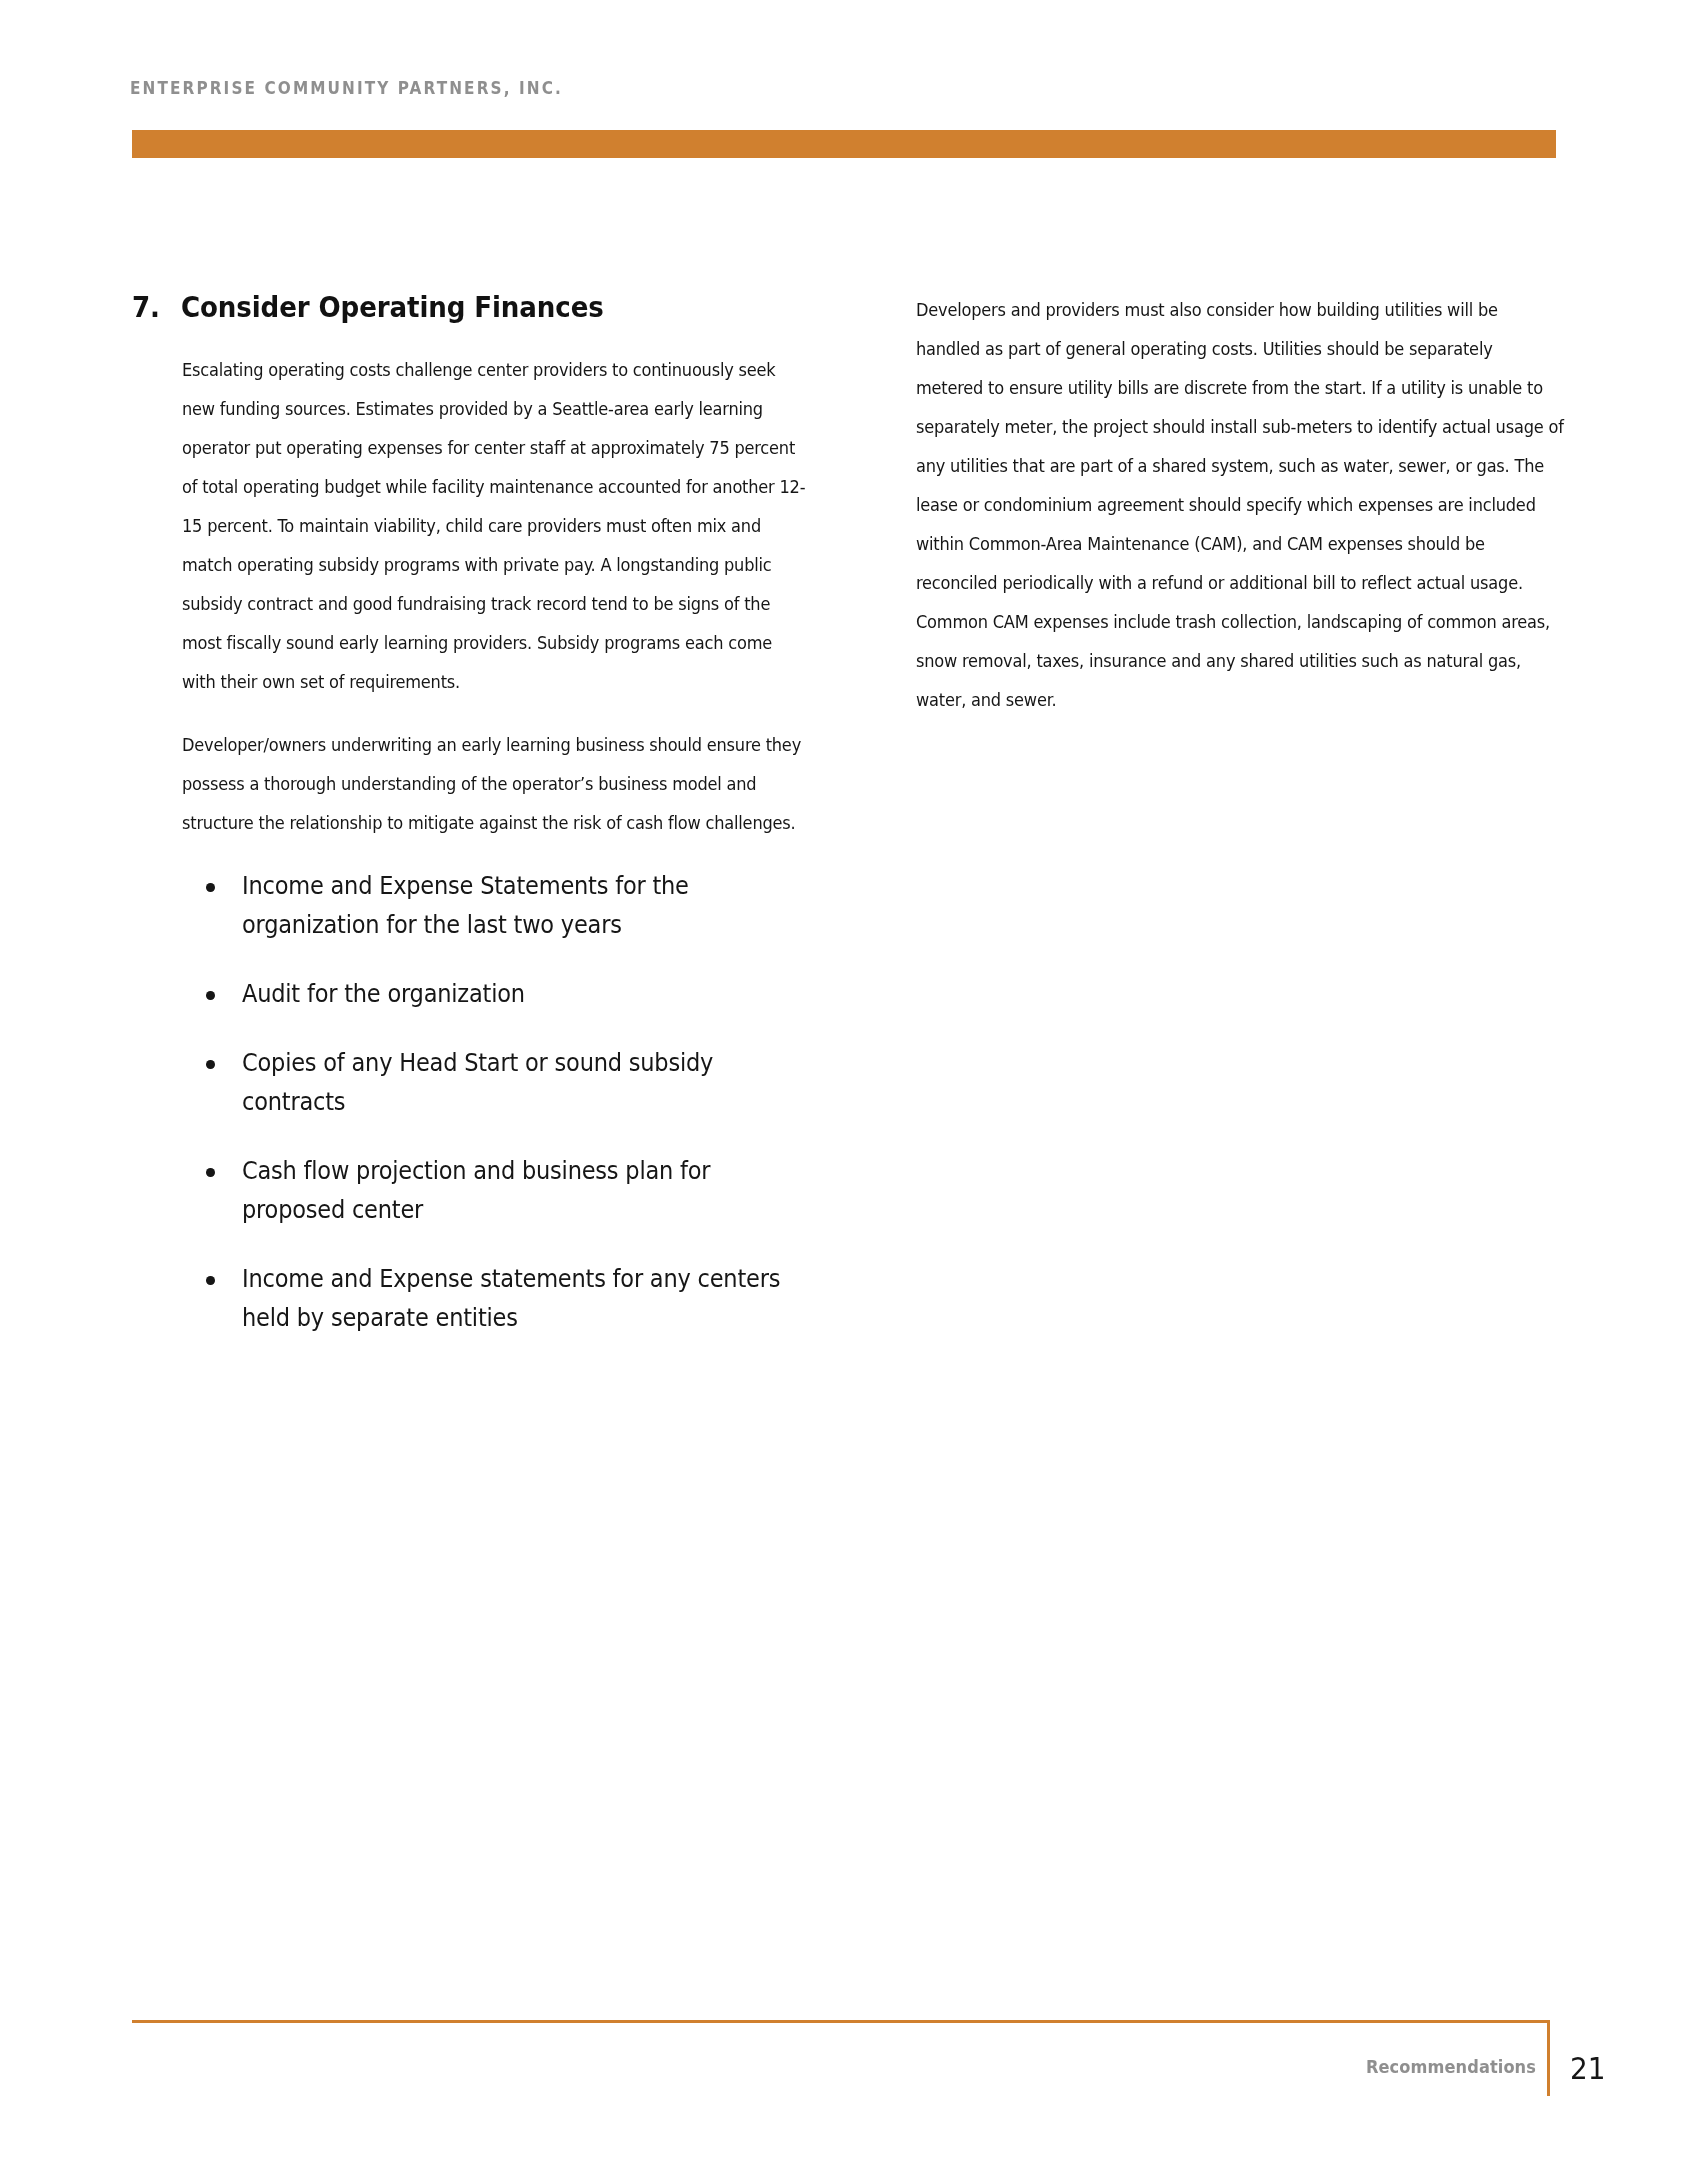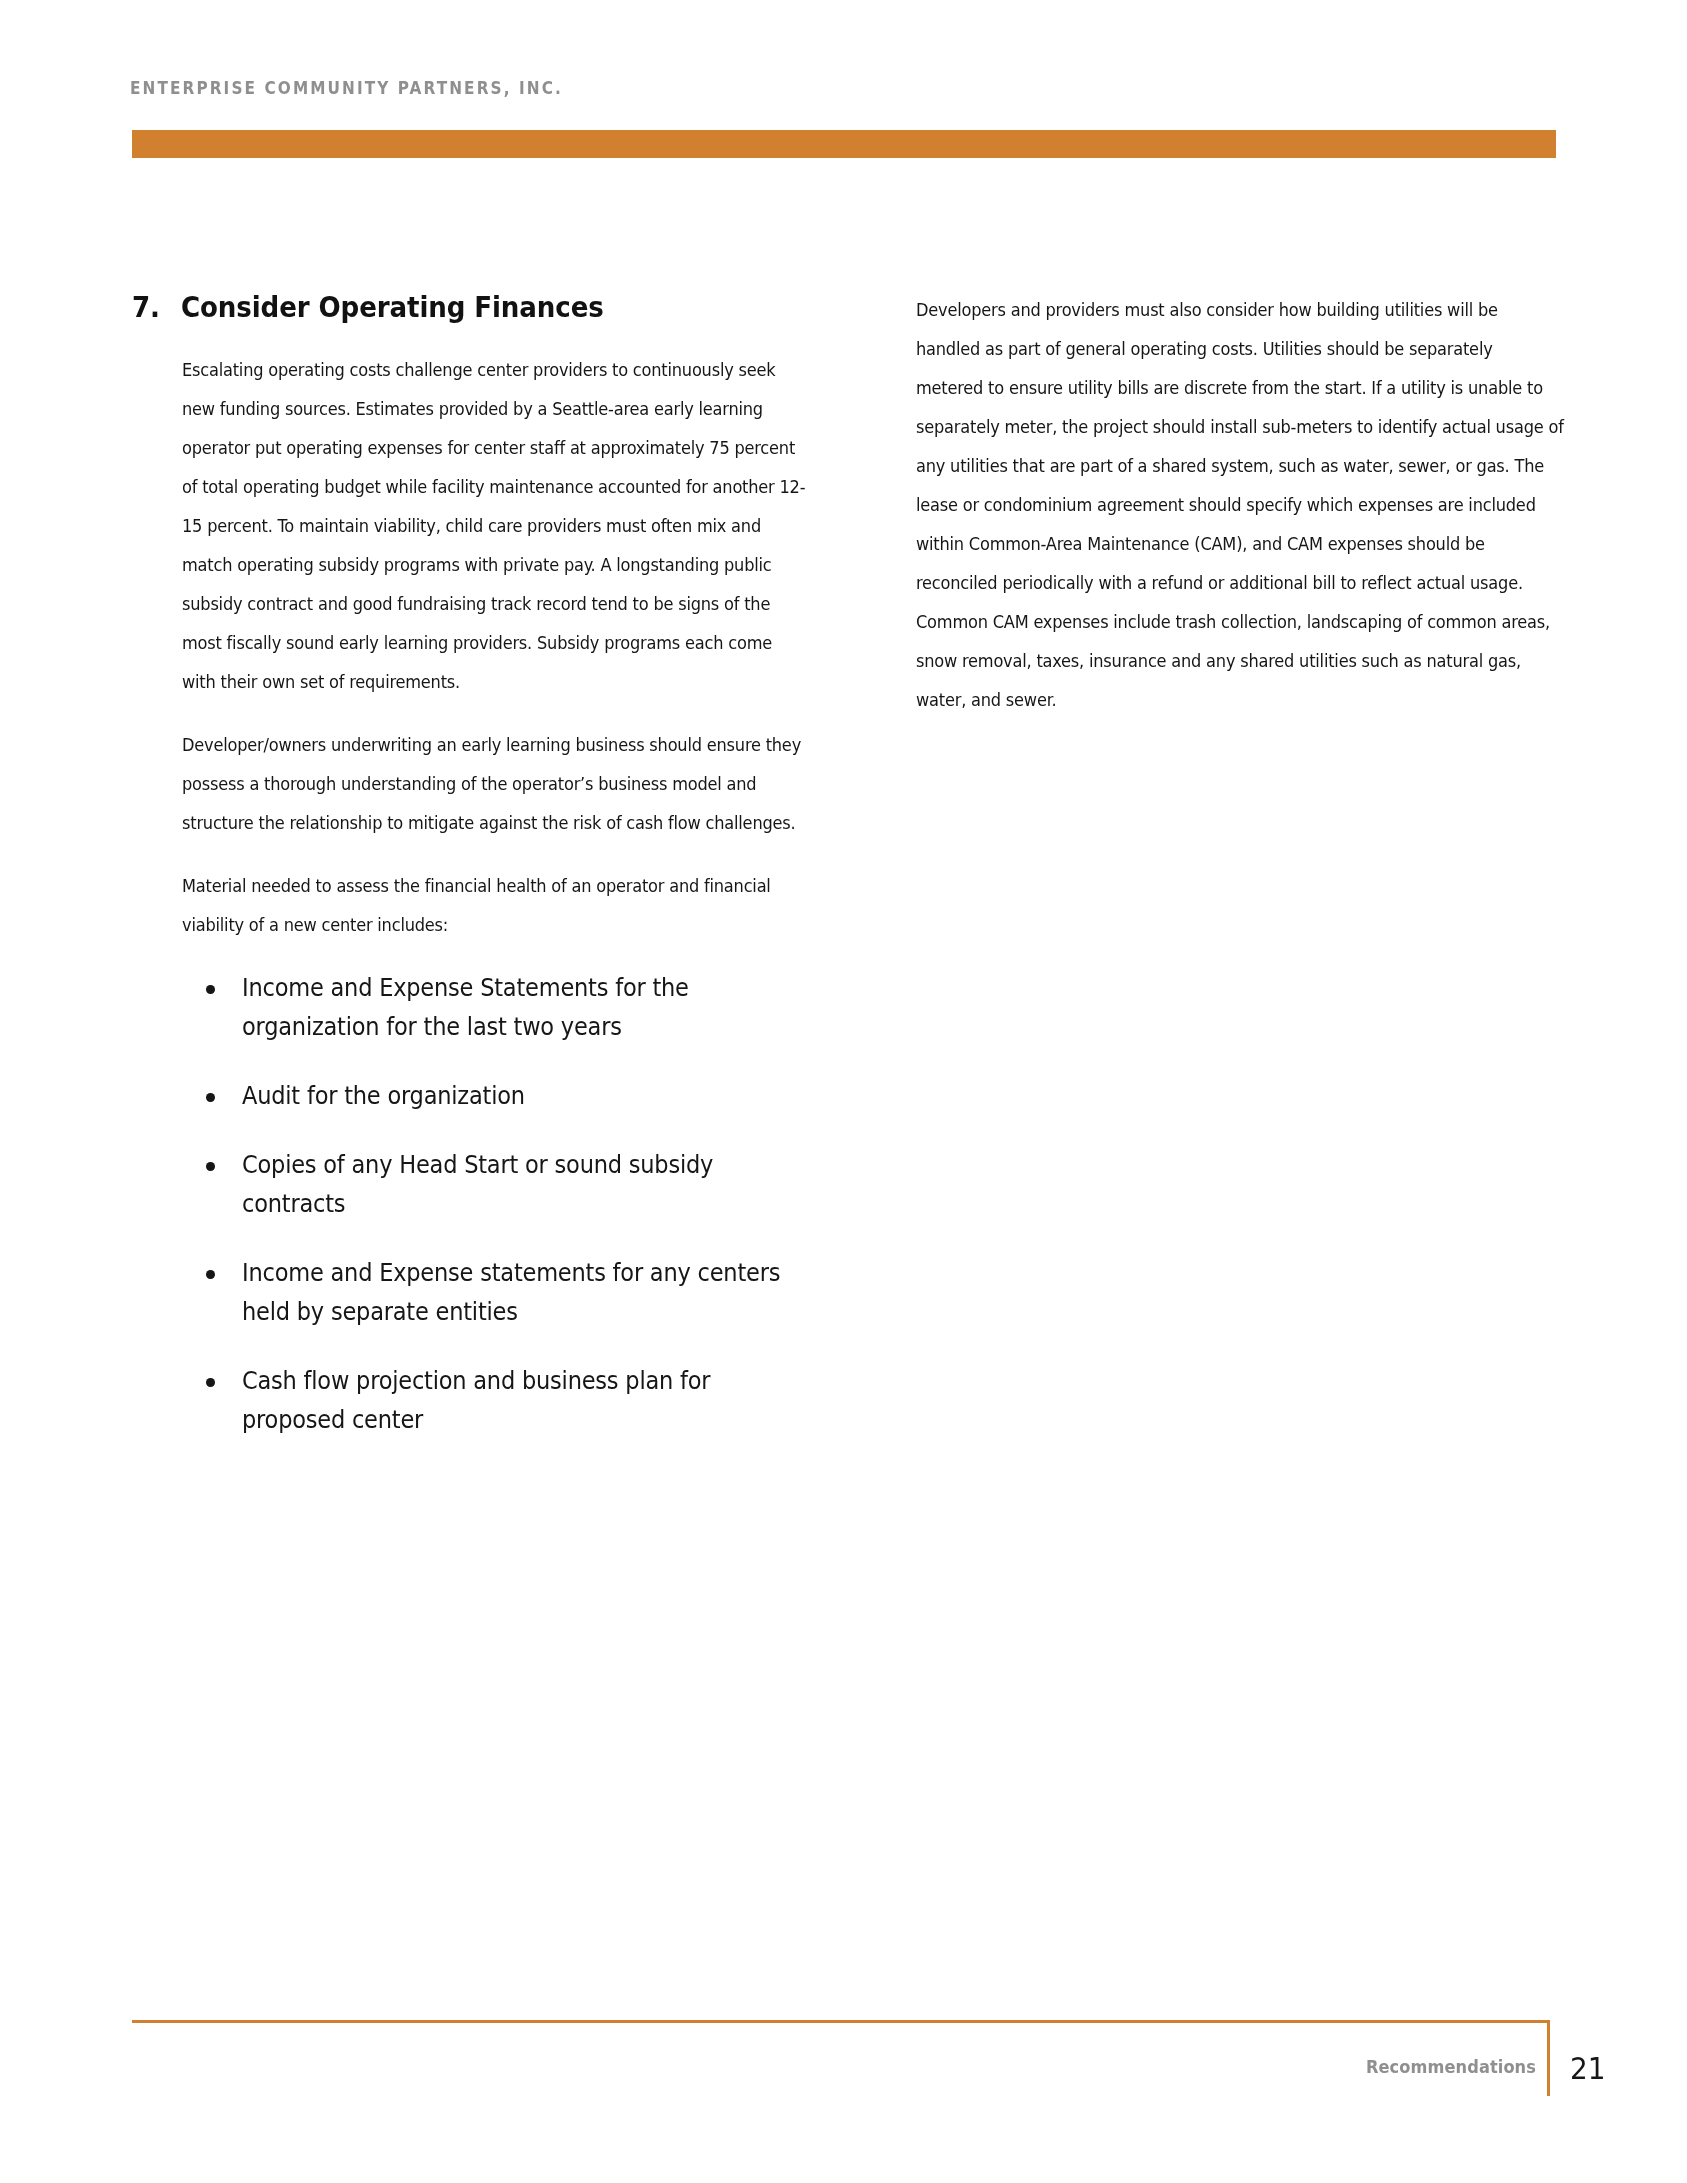--- a/index.html
+++ b/index.html
@@ -187,42 +187,41 @@
 
         <h2 class="section-heading">
           <span class="num">7.</span>
           <span class="title">Consider Operating Finances</span>
         </h2>
 
         <p class="body-text">Escalating operating costs challenge center providers to continuously seek new funding sources. Estimates provided by a Seattle-area early learning operator put operating expenses for center staff at approximately 75 percent of total operating budget while facility maintenance accounted for another 12-15 percent. To maintain viability, child care providers must often mix and match operating subsidy programs with private pay. A longstanding public subsidy contract and good fundraising track record tend to be signs of the most fiscally sound early learning providers. Subsidy programs each come with their own set of requirements.</p>
 
         <p class="body-text">Developer/owners underwriting an early learning business should ensure they possess a thorough understanding of the operator’s business model and structure the relationship to mitigate against the risk of cash flow challenges.</p>
 
-        <p class="body-text">Material needed to assess the financial health of an operator and financial viability of a new center includes:</p>
 
         <ul class="bullet-list">
           <li>
             <span class="dot"></span>
             <span>Income and Expense Statements for the organization for the last two years</span>
           </li>
           <li>
             <span class="dot"></span>
             <span>Audit for the organization</span>
           </li>
           <li>
             <span class="dot"></span>
             <span>Copies of any Head Start or sound subsidy contracts</span>
           </li>
           <li>
             <span class="dot"></span>
+            <span>Cash flow projection and business plan for proposed center</span>
+          </li>
+          <li>
+            <span class="dot"></span>
             <span>Income and Expense statements for any centers held by separate entities</span>
-          </li>
-          <li>
-            <span class="dot"></span>
-            <span>Cash flow projection and business plan for proposed center</span>
           </li>
         </ul>
 
       </div>
 
       <div class="col col-right">
         <p class="body-text">Developers and providers must also consider how building utilities will be handled as part of general operating costs. Utilities should be separately metered to ensure utility bills are discrete from the start. If a utility is unable to separately meter, the project should install sub-meters to identify actual usage of any utilities that are part of a shared system, such as water, sewer, or gas. The lease or condominium agreement should specify which expenses are included within Common-Area Maintenance (CAM), and CAM expenses should be reconciled periodically with a refund or additional bill to reflect actual usage. Common CAM expenses include trash collection, landscaping of common areas, snow removal, taxes, insurance and any shared utilities such as natural gas, water, and sewer.</p>
       </div>
 
     </div>

